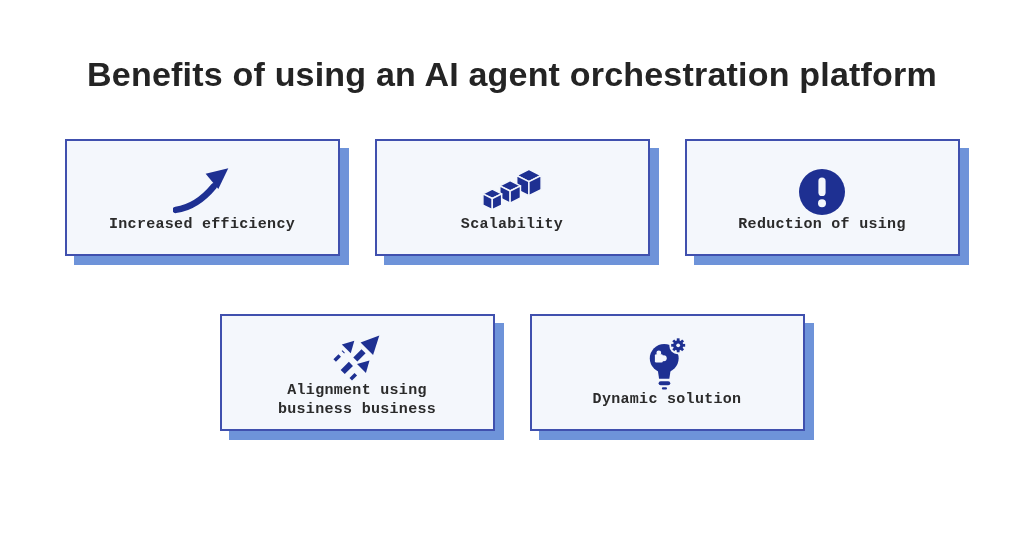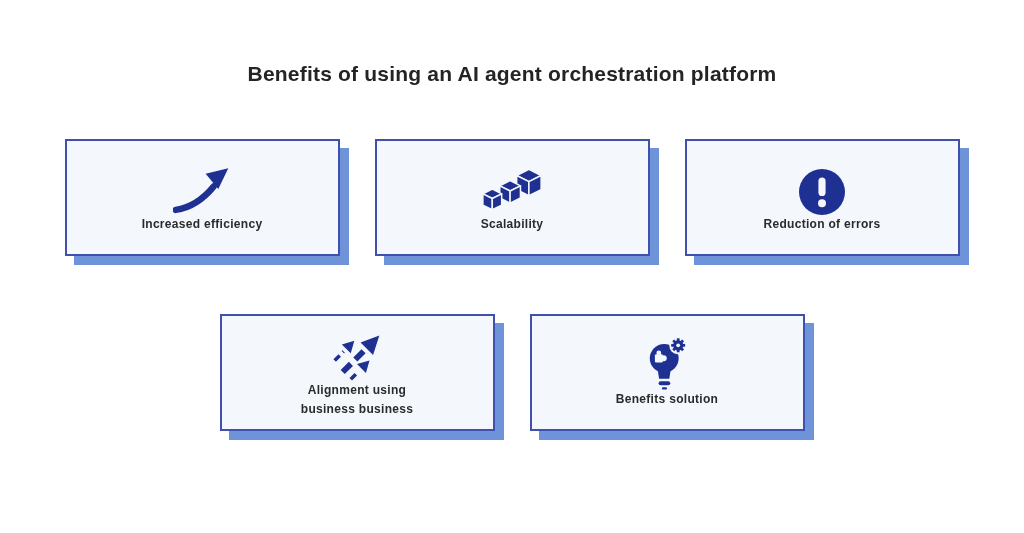--- a/index.html
+++ b/index.html
@@ -13,21 +13,21 @@
   }
   *{margin:0;padding:0;box-sizing:border-box;}
   html,body{width:1024px;height:533px;overflow:hidden;}
   body{
     background:var(--page-bg);
     font-family:"Liberation Sans","DejaVu Sans",sans-serif;
   }
   .page-title{
     padding-top:57px;
     text-align:center;
-    font-size:21px;
+    font-size:34px;
     line-height:34px;
     font-weight:700;
     letter-spacing:.2px;
     color:var(--title-color);
   }
   .cards-row{
     display:flex;
     justify-content:center;
     gap:35px;
   }
@@ -45,26 +45,27 @@
     justify-content:center;
   }
   .card-icon{
     height:54px;
     display:flex;
     align-items:flex-end;
     justify-content:center;
     color:var(--icon-color);
   }
   .card-label{
-    font-size:12px;
+    font-size:15px;
     font-weight:700;
     line-height:19px;
     letter-spacing:.3px;
     text-align:center;
     color:var(--label-color);
+    font-family:Liberation Mono, monospace;
   }
   .card-label span{display:block;}
   .icon-fill{fill:currentColor;}
   .icon-stroke{stroke:currentColor;fill:none;}
   .icon-cutout{fill:var(--card-bg);}
   .cube-face{fill:currentColor;stroke:var(--card-bg);stroke-width:1.6;stroke-linejoin:round;}
 </style>
 </head>
 <body>
 
@@ -111,21 +112,21 @@
 
   <div class="benefit-card">
     <div class="card-icon">
       <svg width="46" height="46" viewBox="0 0 46 46">
         <circle class="icon-fill" cx="23" cy="23" r="23"></circle>
         <rect class="icon-cutout" x="19.4" y="8.5" width="7.2" height="18.5" rx="3.6"></rect>
         <circle class="icon-cutout" cx="23" cy="34.2" r="4"></circle>
       </svg>
     </div>
     <div class="card-label">
-      <span>Reduction of errors</span>
+      <span>Reduction of using</span>
     </div>
   </div>
 
 </div>
 
 <div class="cards-row row-2">
 
   <div class="benefit-card">
     <div class="card-icon">
       <svg width="50" height="50" viewBox="0 0 56 56">
@@ -158,17 +159,17 @@
           <rect class="icon-fill" x="-1.5" y="-7.5" width="3" height="15" transform="rotate(90)"></rect>
           <rect class="icon-fill" x="-1.5" y="-7.5" width="3" height="15" transform="rotate(135)"></rect>
           <circle class="icon-fill" cx="0" cy="0" r="5.5"></circle>
           <circle class="icon-cutout" cx="0" cy="0" r="2"></circle>
         </g>
         <rect class="icon-fill" x="13" y="48.5" width="12.5" height="4.5" rx="2.2"></rect>
         <rect class="icon-fill" x="16.5" y="55" width="5.5" height="2.5" rx="1.2"></rect>
       </svg>
     </div>
     <div class="card-label">
-      <span>Benefits solution</span>
+      <span>Dynamic solution</span>
     </div>
   </div>
 
 </div>
 
 </body></html>

